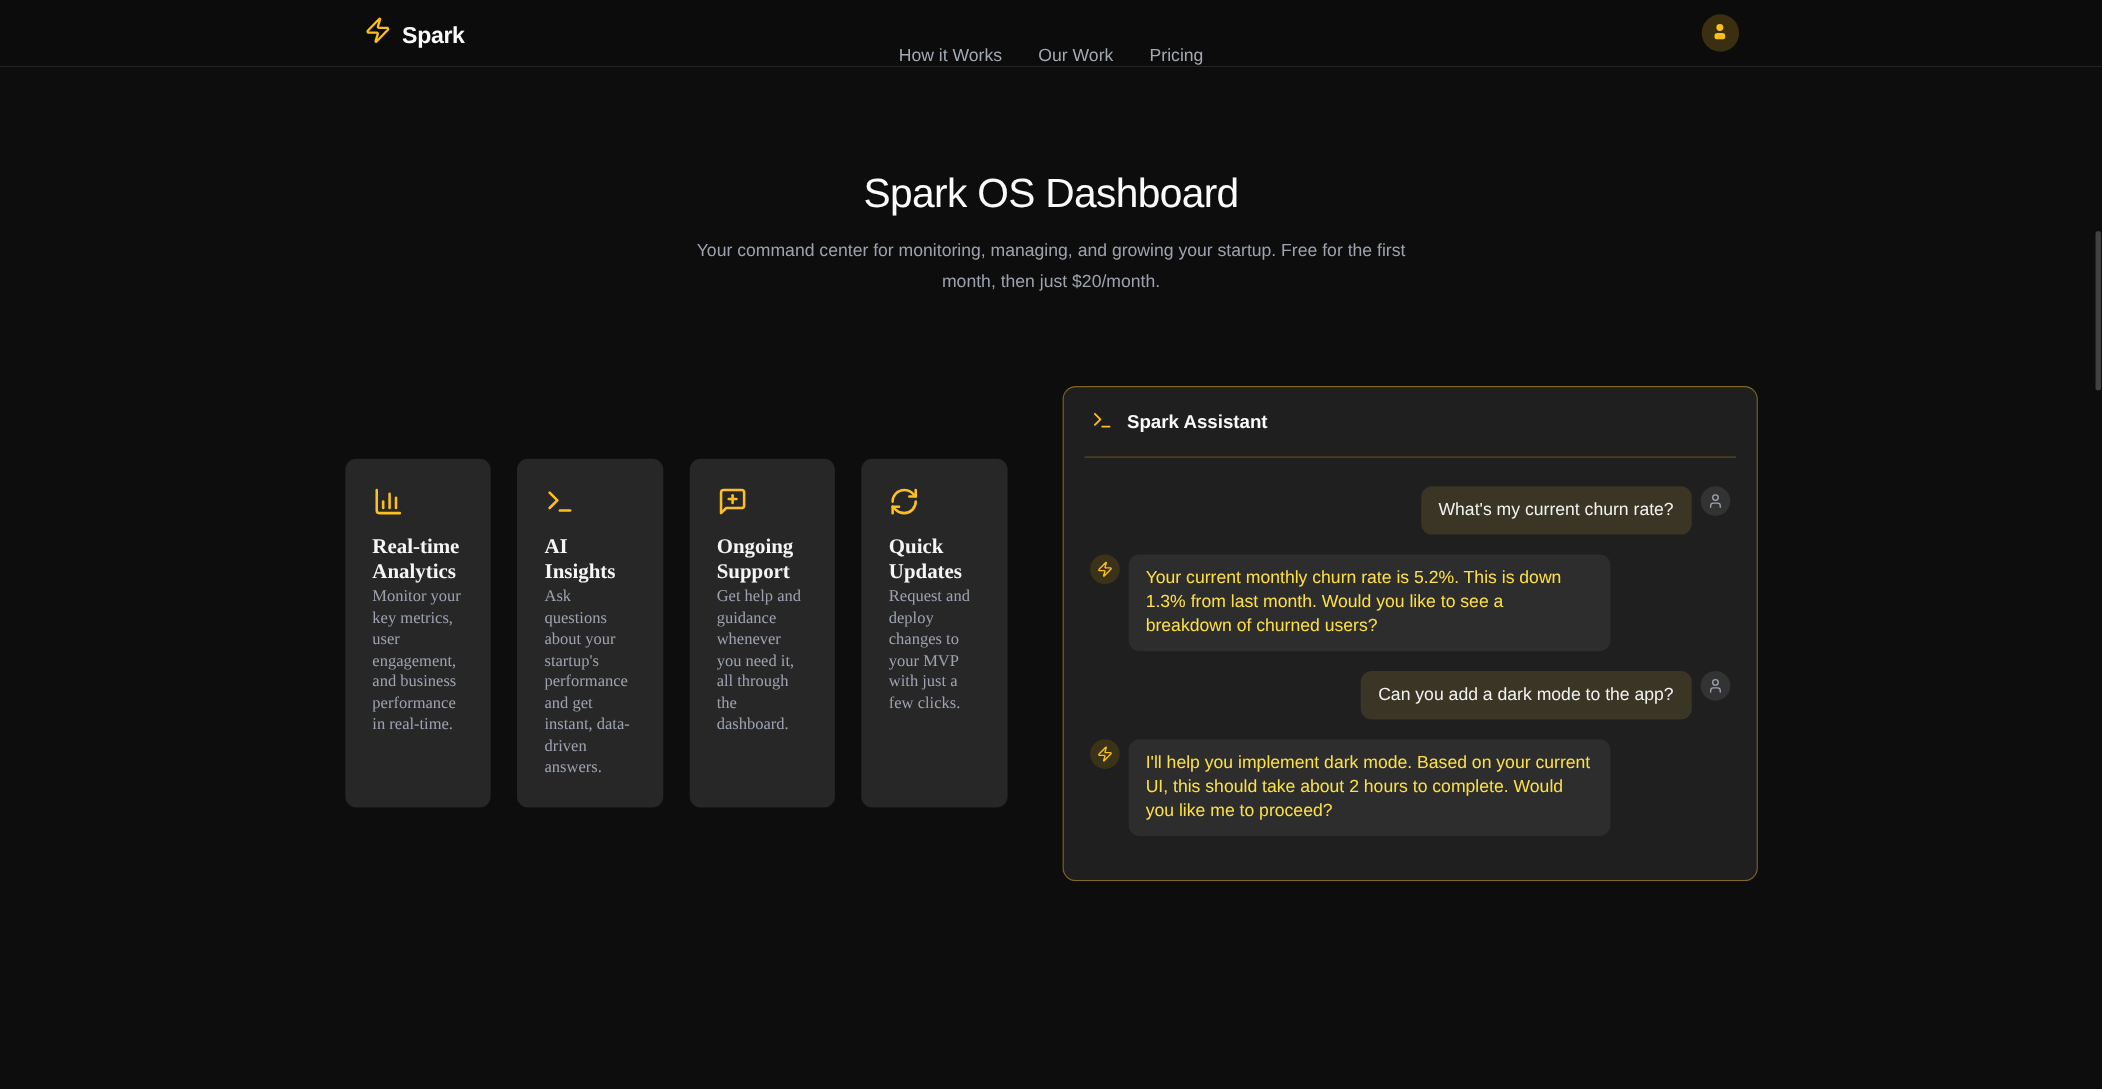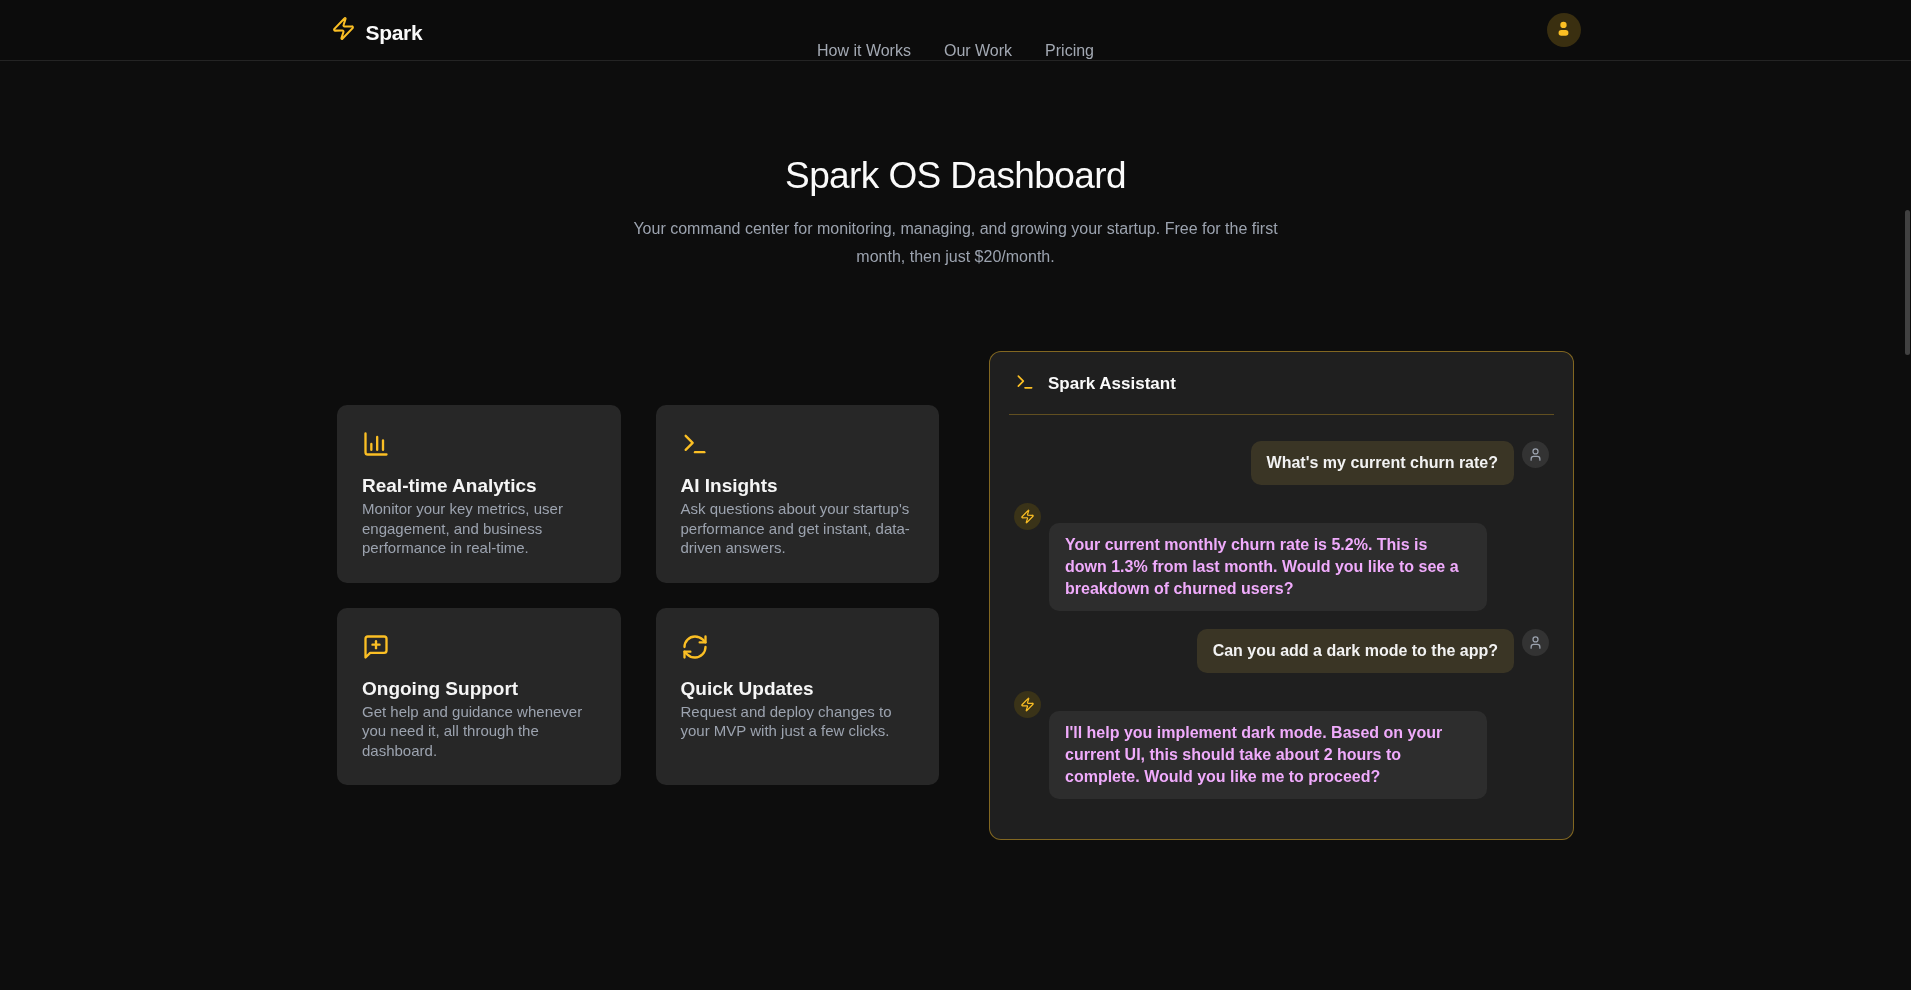--- a/index.html
+++ b/index.html
@@ -52,66 +52,66 @@
 
   
   .main-section {
     margin-top: 80px;
     display: flex; justify-content: center; align-items: center; gap: 50px;
   }
 
   
   .features {
     width: 602px;
-    display: grid; grid-template-columns: 1fr 1fr; gap: 25px 35px;
+    display: grid; grid-template-columns: 1fr 1fr 1fr 1fr; gap: 25px 24px; font-family: Liberation Serif, serif;
   }
   .feature-card {
     background: #272727; border-radius: 10px; padding: 25px;
   }
   .feature-icon { width: 28px; height: 28px; display: block; }
   .feature-icon svg { width: 28px; height: 28px; }
   .feature-title { margin-top: 17px; font-size: 19px; font-weight: 700; color: #f5f5f5; line-height: 22px; }
   .feature-desc { margin-top: 2px; font-size: 15px; line-height: 19.5px; color: #9ca3af; }
 
   
   .assistant-panel {
-    width: 585px;
+    width: 632px;
     background: #1f1f1f;
     border: 1px solid rgba(251, 191, 36, 0.45);
     border-radius: 12px;
     overflow: hidden;
   }
   .assistant-header {
     display: flex; align-items: center; gap: 13px;
     padding: 20px 25px 18px;
   }
   .assistant-header svg { width: 20px; height: 20px; }
   .assistant-title { font-size: 17px; font-weight: 700; color: #fafafa; }
   .assistant-divider { height: 1px; background: rgba(251, 191, 36, 0.3); margin: 0 19px; }
   .messages {
     padding: 26px 24px 40px;
     display: flex; flex-direction: column; gap: 18px;
   }
-  .msg-row { display: flex; align-items: flex-start; gap: 8px; font-weight: bold; }
+  .msg-row { display: flex; align-items: flex-start; gap: 8px; }
   .msg-row.user { justify-content: flex-end; }
   .msg-avatar {
     flex: 0 0 auto;
     width: 27px; height: 27px; border-radius: 50%;
     display: flex; align-items: center; justify-content: center;
   }
   .msg-avatar svg { width: 15px; height: 15px; }
   .msg-avatar.bot { background: #3a3318; }
   .msg-avatar.human { background: #333333; }
   .bubble {
     border-radius: 10px;
     padding: 11px 16px;
     font-size: 16px; line-height: 22px;
   }
   .bubble.user { background: #3a3525; color: #f2f2f2; }
-  .bubble.bot { background: #2d2d2d; color: #f0abfc; max-width: 438px; margin-top: 20px; }
+  .bubble.bot { background: #2d2d2d; color: #fde047; max-width: 438px; }
 
   
   .scrollbar-thumb {
     position: absolute; right: 1px; top: 210px;
     width: 5px; height: 145px; border-radius: 3px;
     background: #414141; cursor: pointer;
   }
 </style>
 </head>
 <body>

